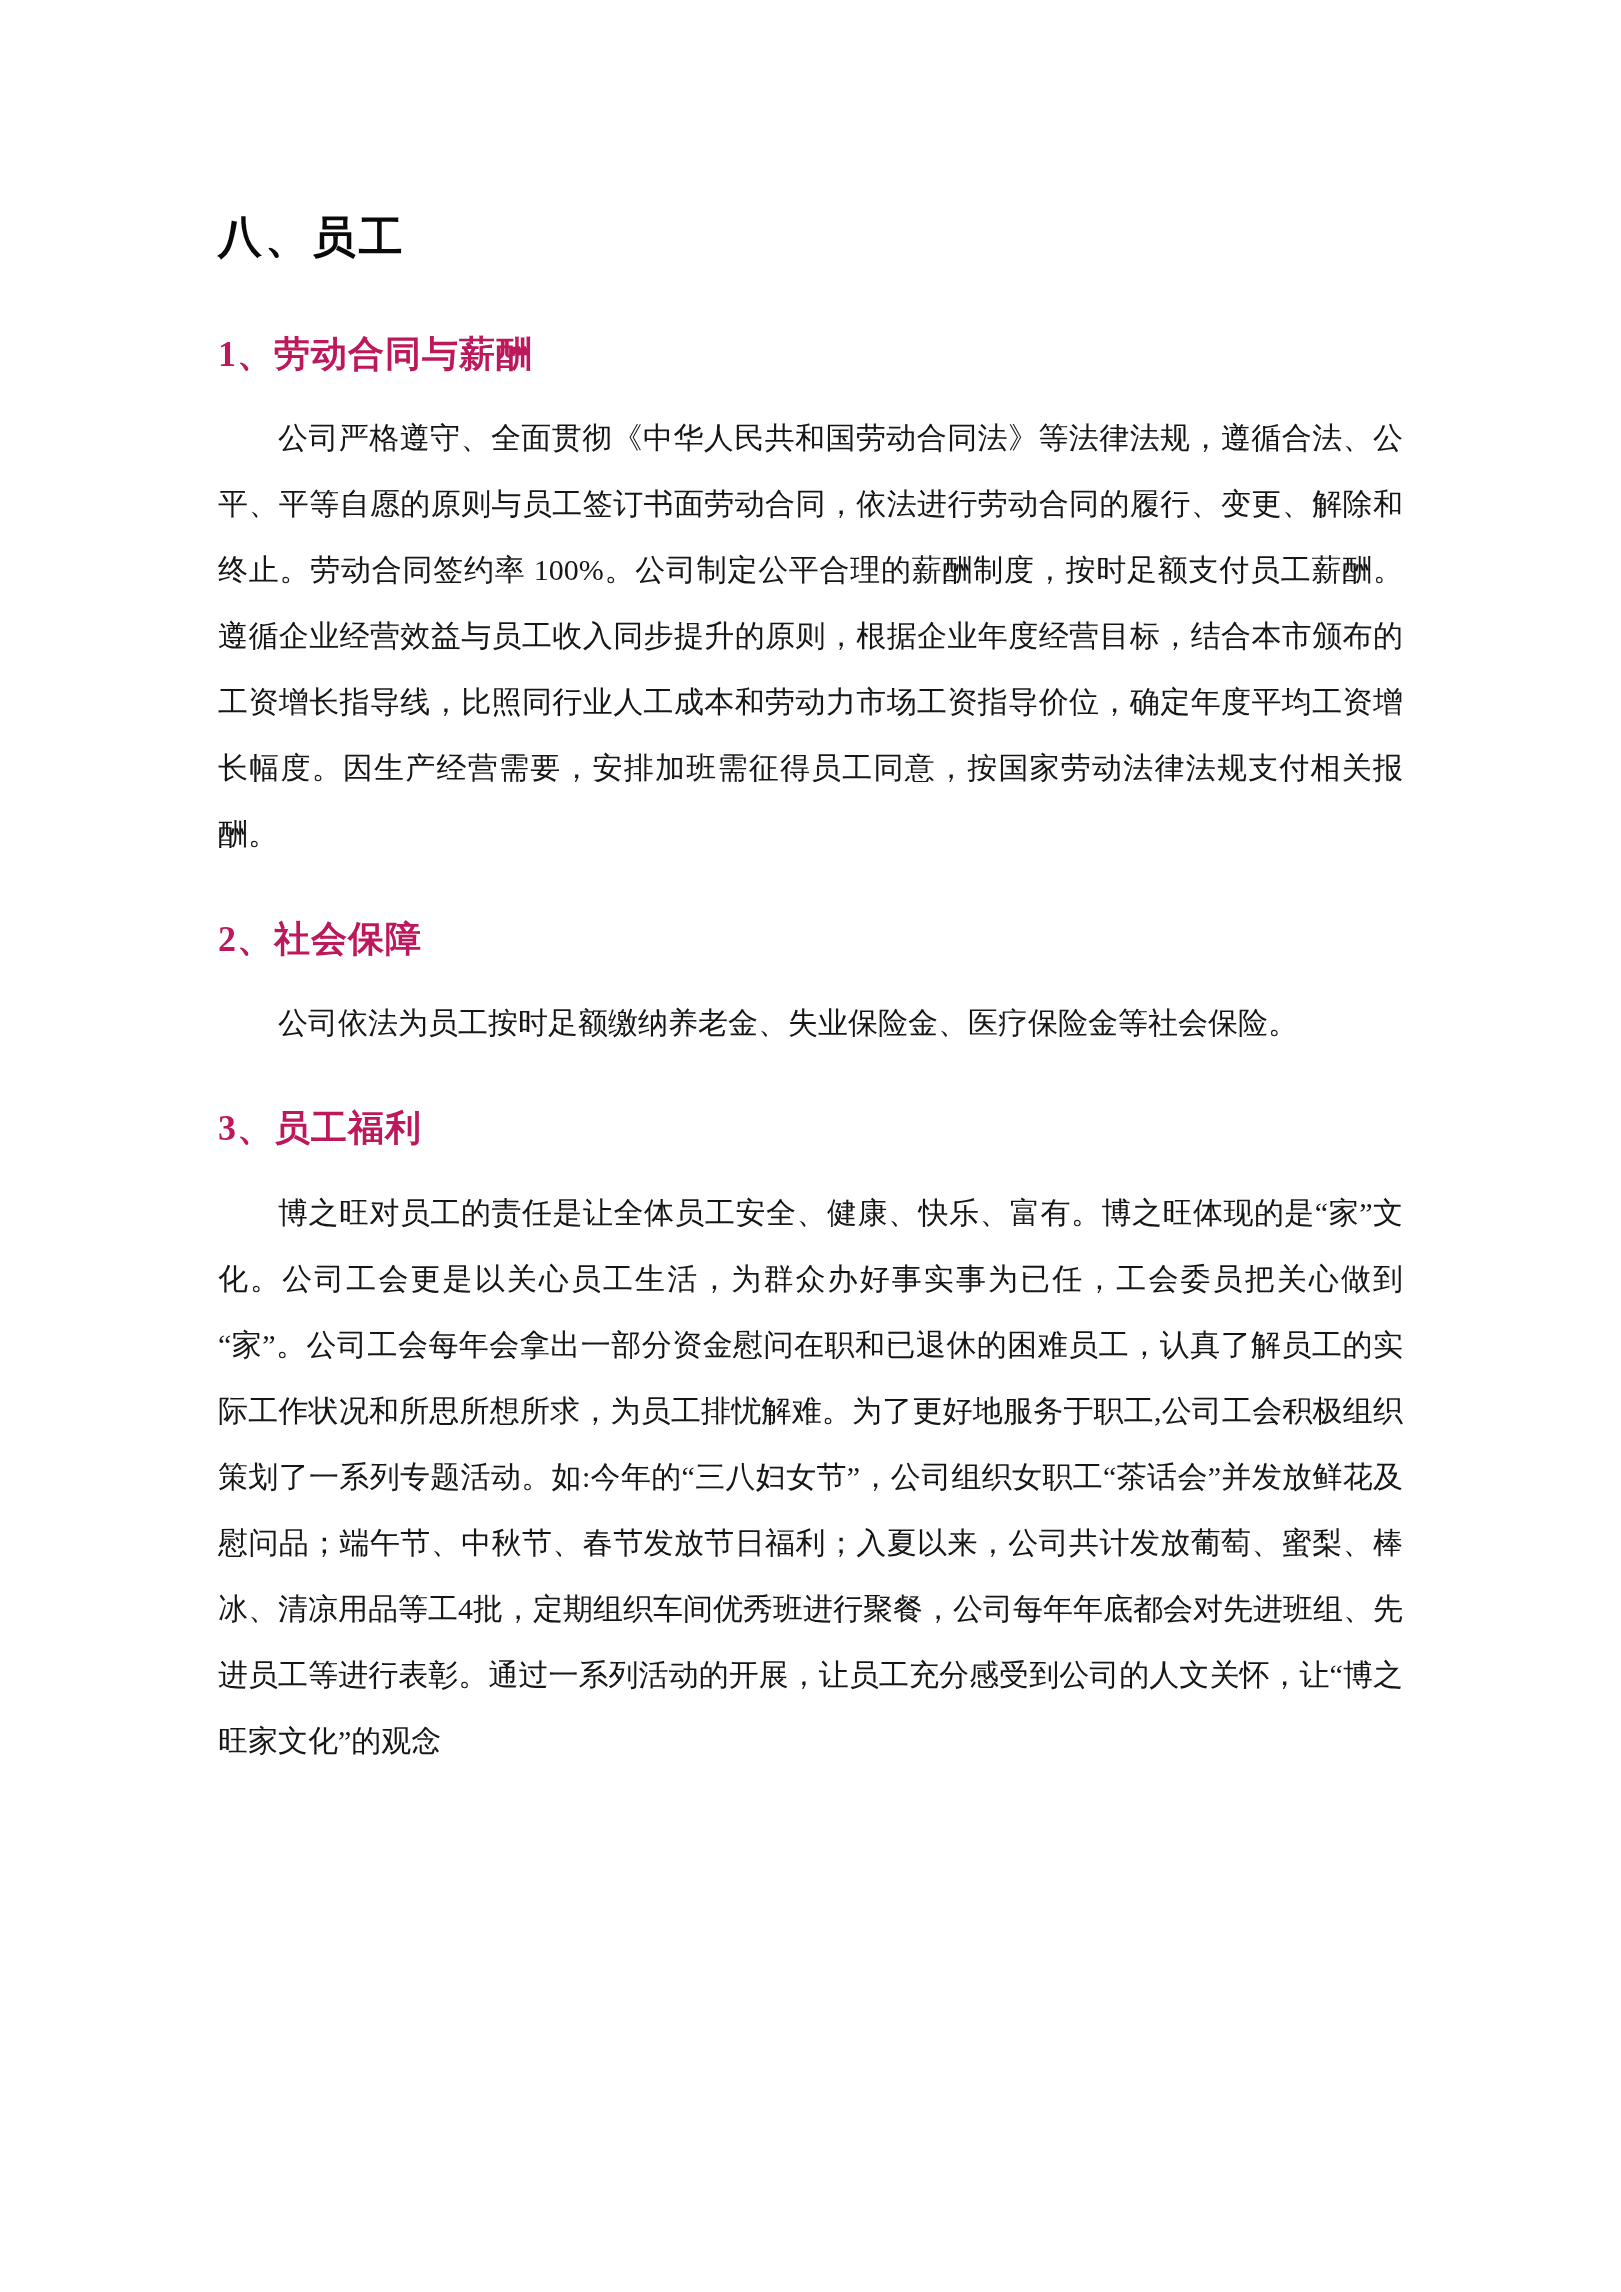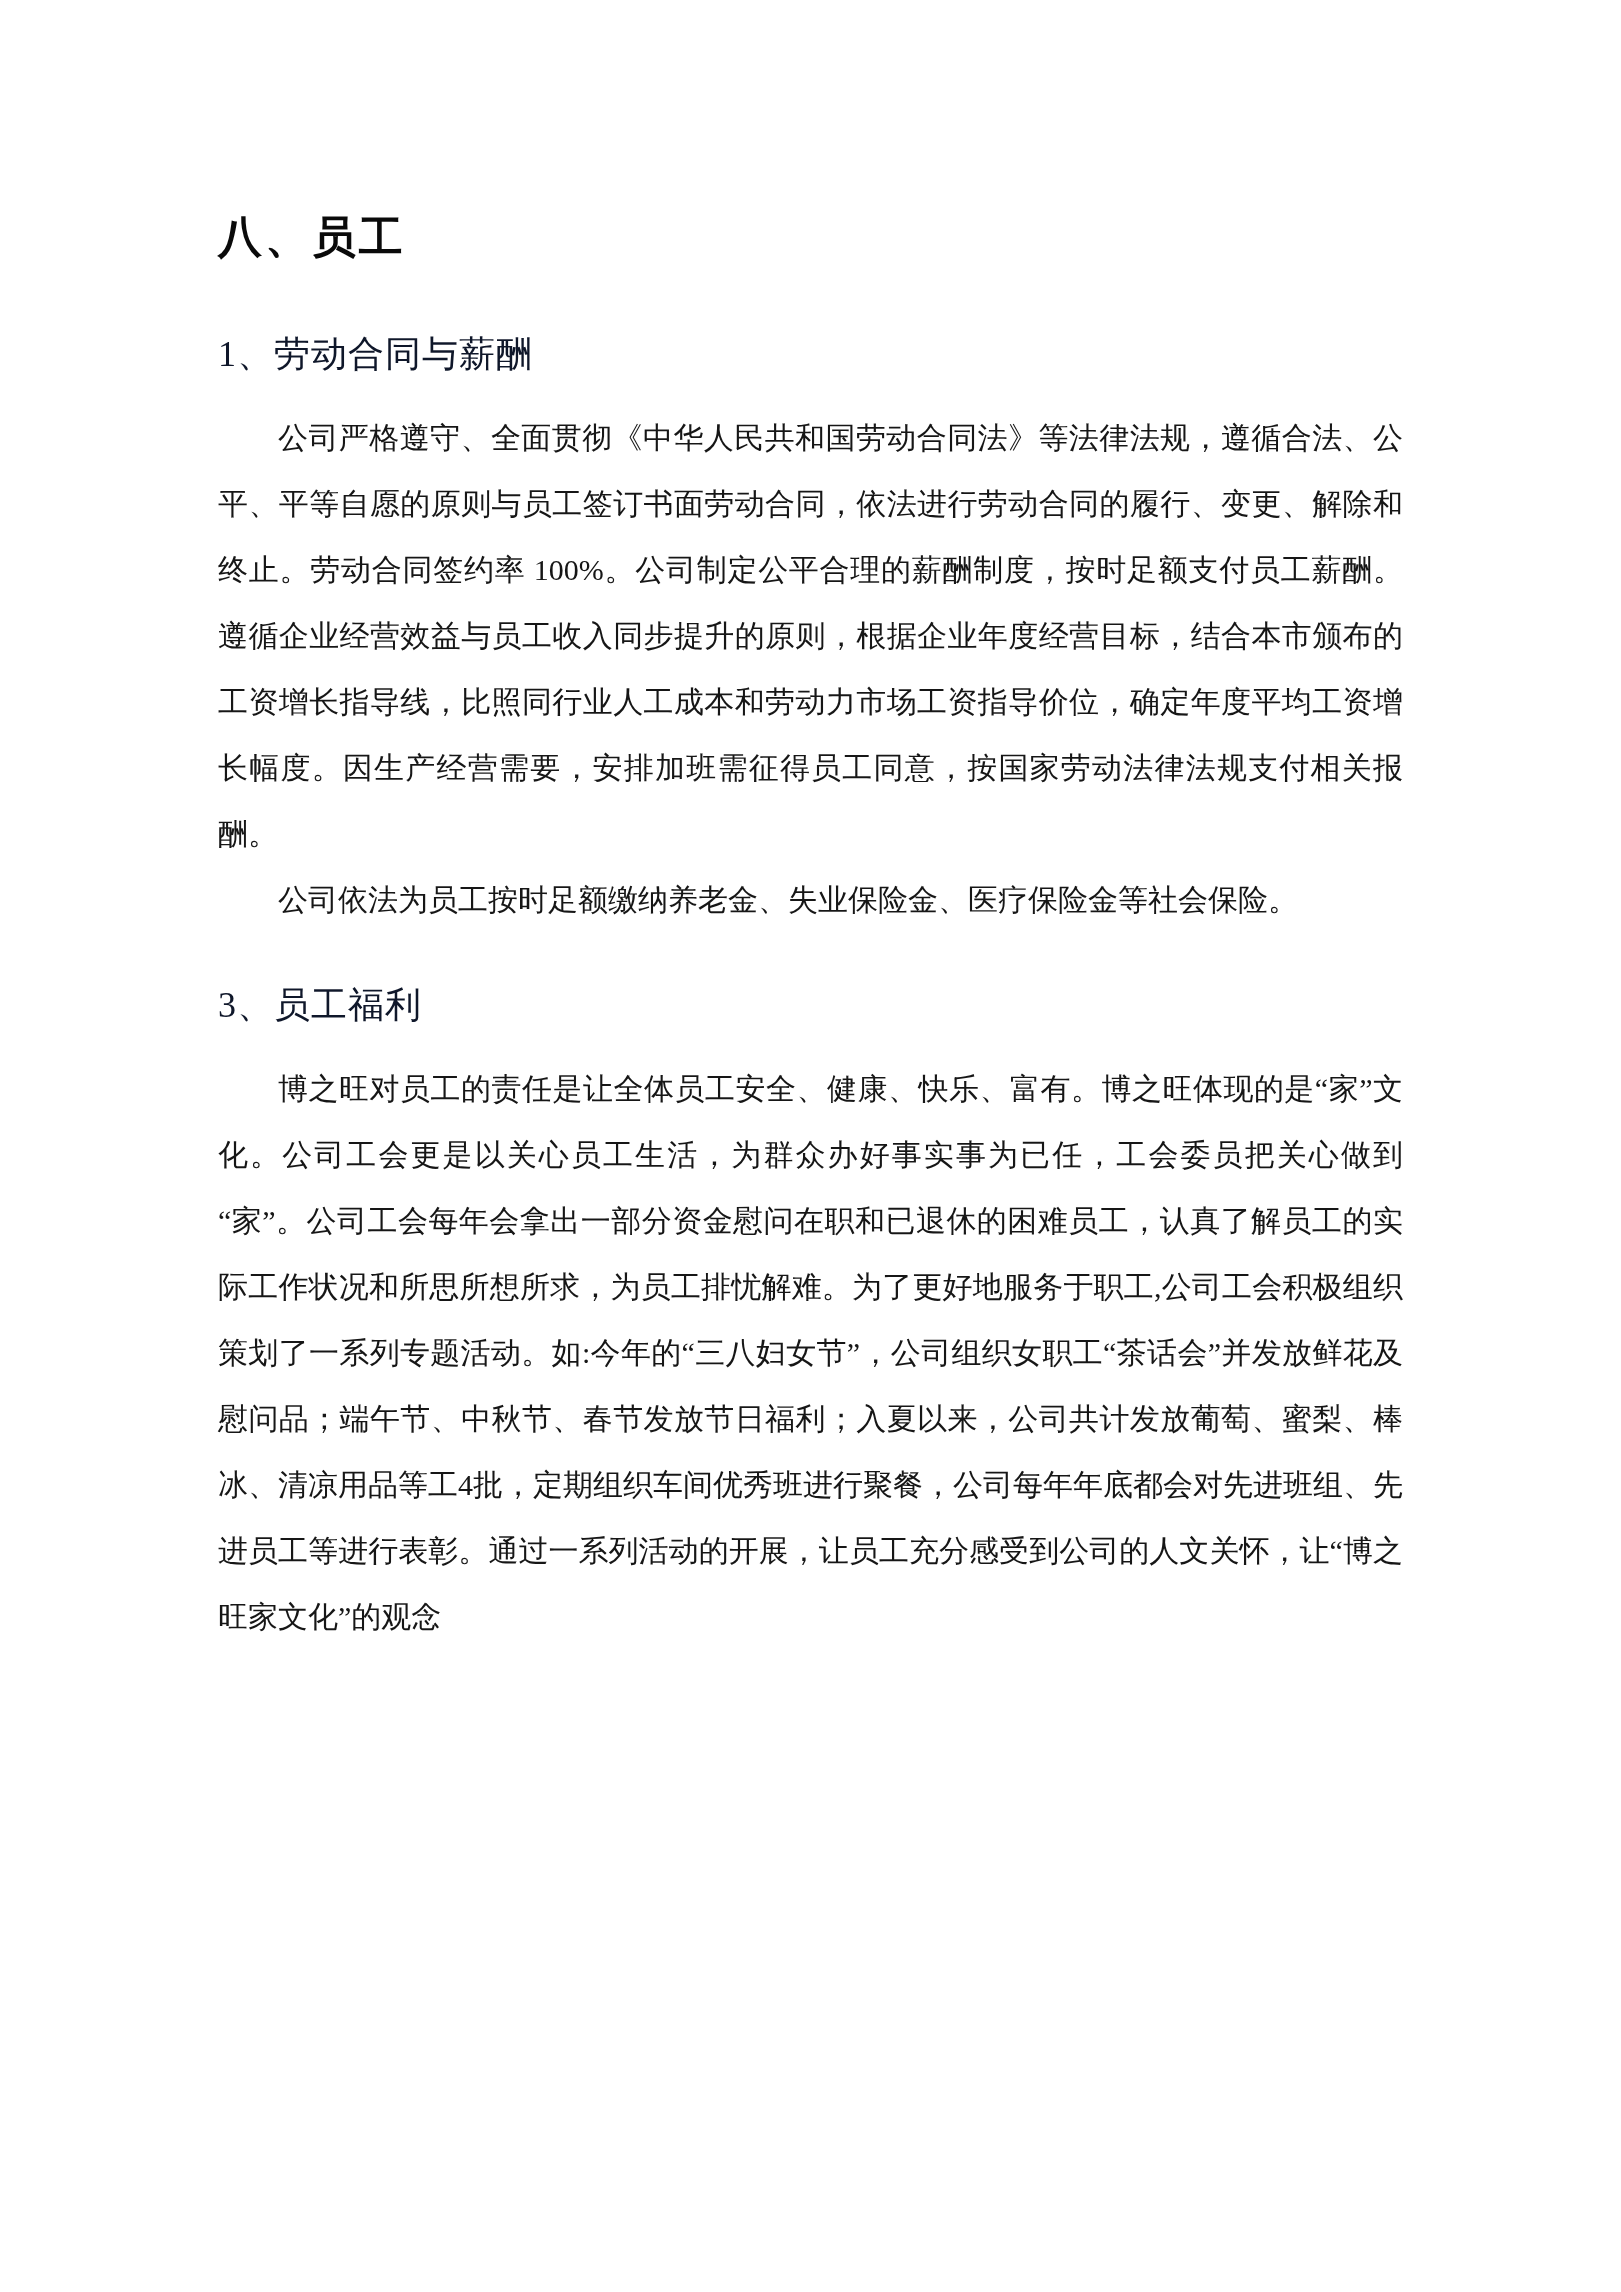--- a/index.html
+++ b/index.html
@@ -26,24 +26,24 @@
     letter-spacing: 2.9px;
     color: #0a0a0a;
     margin: 0 0 67px 0;
   }
   .doc-section {
     margin: 0;
   }
   .section-heading {
     font-family: "Liberation Serif", "DejaVu Serif", serif;
     font-size: 36px;
-    font-weight: 400;
+    font-weight: 700;
     line-height: 1.3;
     letter-spacing: 1px;
-    color: #0f172a;
+    color: #be185d;
     margin: 49px 0 27.4px 0;
   }
   .doc-section:first-of-type .section-heading {
     margin-top: 0;
   }
   .body-paragraph {
     font-family: Liberation Serif, serif;
     font-size: 30px;
     line-height: 66px;
     color: #161616;
@@ -62,20 +62,21 @@
 <div class="page">
 
   <h1 class="doc-title">八、员工</h1>
 
   <section class="doc-section">
     <h2 class="section-heading">1、劳动合同与薪酬</h2>
     <p class="body-paragraph">公司严格遵守、全面贯彻《中华人民共和国劳动合同法》等法律法规，遵循合法、公平、平等自愿的原则与员工签订书面劳动合同，依法进行劳动合同的履行、变更、解除和终止。劳动合同签约率 100%。公司制定公平合理的薪酬制度，按时足额支付员工薪酬。遵循企业经营效益与员工收入同步提升的原则，根据企业年度经营目标，结合本市颁布的工资增长指导线，比照同行业人工成本和劳动力市场工资指导价位，确定年度平均工资增长幅度。因生产经营需要，安排加班需征得员工同意，按国家劳动法律法规支付相关报酬。</p>
   </section>
 
   <section class="doc-section">
+    <h2 class="section-heading">2、社会保障</h2>
     <p class="body-paragraph">公司依法为员工按时足额缴纳养老金、失业保险金、医疗保险金等社会保险。</p>
   </section>
 
   <section class="doc-section">
     <h2 class="section-heading">3、员工福利</h2>
     <p class="body-paragraph">博之旺对员工的责任是让全体员工安全、健康、快乐、富有。博之旺体现的是“家”文化。公司工会更是以关心员工生活，为群众办好事实事为已任，工会委员把关心做到“家”。公司工会每年会拿出一部分资金慰问在职和已退休的困难员工，认真了解员工的实际工作状况和所思所想所求，为员工排忧解难。为了更好地服务于职工,公司工会积极组织策划了一系列专题活动。如:今年的“三八妇女节”，公司组织女职工“茶话会”并发放鲜花及慰问品；端午节、中秋节、春节发放节日福利；入夏以来，公司共计发放葡萄、蜜梨、棒冰、清凉用品等工4批，定期组织车间优秀班进行聚餐，公司每年年底都会对先进班组、先进员工等进行表彰。通过一系列活动的开展，让员工充分感受到公司的人文关怀，让“博之旺家文化”的观念</p>
   </section>
 
 </div>
 

